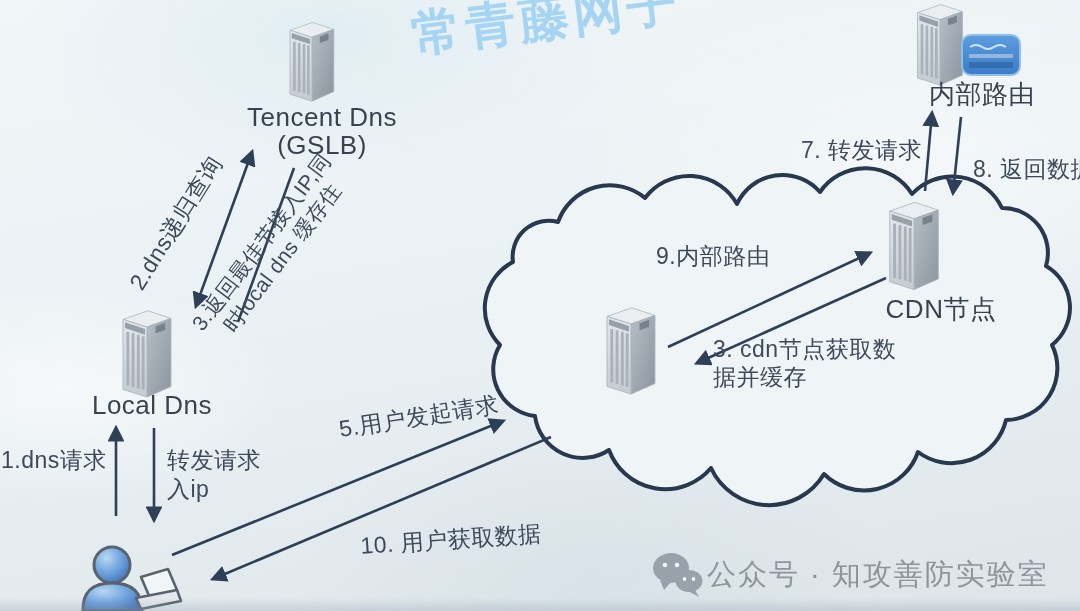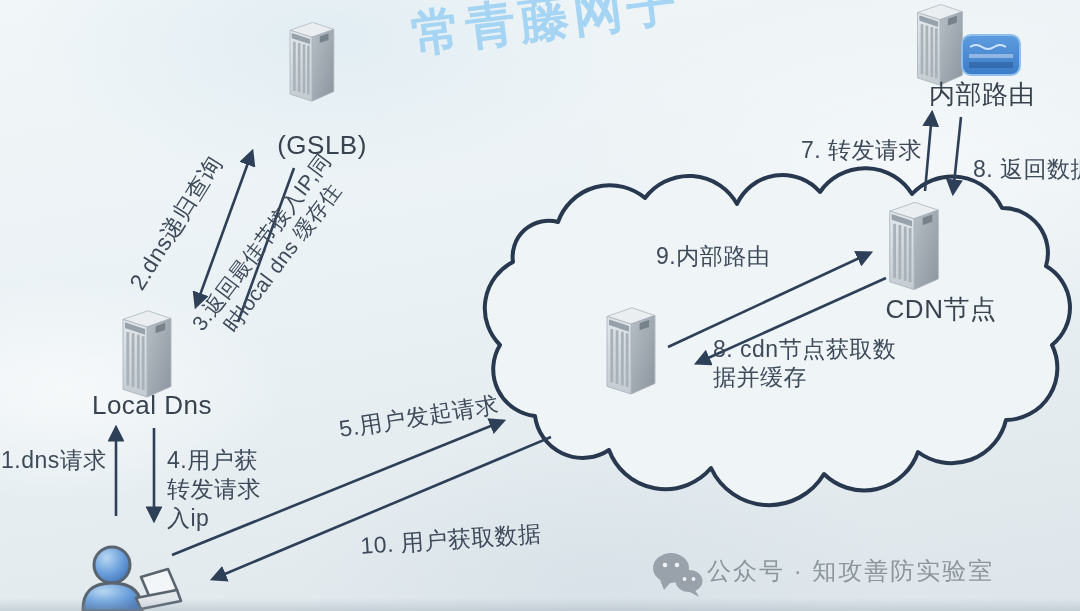--- a/index.html
+++ b/index.html
@@ -15,21 +15,21 @@
   }
   .stage::after{content:"";position:absolute;left:0;right:0;bottom:0;height:13px;
     background:linear-gradient(to top, rgba(148,162,174,.34), rgba(148,162,174,0));pointer-events:none;}
   svg.art{position:absolute;left:0;top:0;}
   .lbl{position:absolute;color:#3e4a5a;white-space:nowrap;}
   .step{font-size:23px;font-weight:500;letter-spacing:.5px;}
   .node{font-size:26px;font-weight:500;color:#39434f;letter-spacing:.5px;}
   .center{transform:translate(-50%,-50%);} 
   .watermark{position:absolute;left:408px;top:2px;font-size:50px;font-weight:bold;
     letter-spacing:4px;transform:rotate(-7deg);transform-origin:left top;opacity:.95;}
-  .footer-text{position:absolute;left:707px;top:555px;font-size:24px;letter-spacing:2px;font-weight:500;}
+  .footer-text{position:absolute;left:707px;top:555px;font-size:29px;letter-spacing:2px;font-weight:500;}
   .l2{line-height:26px;}
 </style>
 </head>
 <body>
 
 <div class="stage">
 
   <svg class="art" width="1080" height="611" viewBox="0 0 1080 611">
     <defs>
       <marker id="ah" viewBox="0 0 10 10" refX="8" refY="5" markerWidth="6.5" markerHeight="6.5" orient="auto-start-reverse">
@@ -111,42 +111,42 @@
       <path d="M83,611 Q82,583 112,583 Q142,583 142,611 Z" fill="url(#gPerson)"></path>
       <g stroke-width="2.6">
         <polygon points="141,577 168,569 177,590 150,598" fill="#f3f6f8"></polygon>
         <polygon points="136,598 177,590 181,601 141,609" fill="#e3e8ec"></polygon>
       </g>
     </g>
   </svg>
 
   <div class="watermark" style="color:#a3d4f4">常青藤网子</div>
 
+  <div class="lbl node center" style="left:322px;top:117px">Tencent Dns</div>
   <div class="lbl node center" style="left:152px;top:405px">Local Dns</div>
   <div class="lbl node center" style="left:322px;top:145px">(GSLB)</div>
   <div class="lbl node center" style="left:941px;top:309px">CDN节点</div>
   <div class="lbl node center" style="left:982px;top:94px">内部路由</div>
 
   <div class="lbl step" style="left:1px;top:445px">1.dns请求</div>
   <div class="lbl step center" style="left:176px;top:223px;transform:translate(-50%,-50%) rotate(-58deg)">2.dns递归查询</div>
   <div class="lbl step center l2" style="left:272px;top:250px;font-size:21px;transform:translate(-50%,-50%) rotate(-53deg);text-align:center">
     <div>3.返回最佳节接入IP,同</div>
     <div>时local dns 缓存住</div>
   </div>
   <div class="lbl step" style="left:167px;top:446px;line-height:29px">
-    <div>4.用户获</div>
     <div>转发请求</div>
     <div>入ip</div>
   </div>
   <div class="lbl step center" style="left:419px;top:417px;transform:translate(-50%,-50%) rotate(-9deg)">5.用户发起请求</div>
   <div class="lbl step" style="left:656px;top:241px">9.内部路由</div>
   <div class="lbl step" style="left:801px;top:135px">7. 转发请求</div>
   <div class="lbl step" style="left:973px;top:154px">8. 返回数据</div>
   <div class="lbl step" style="left:713px;top:335px;line-height:28px">
-    <div>8. cdn节点获取数</div>
+    <div>3. cdn节点获取数</div>
     <div>据并缓存</div>
   </div>
   <div class="lbl step center" style="left:451px;top:540px;transform:translate(-50%,-50%) rotate(-4deg)">10. 用户获取数据</div>
 
   <svg width="54" height="48" style="position:absolute;left:650px;top:550px">
     <ellipse cx="21" cy="18" rx="18" ry="15" fill="#99a2aa"></ellipse>
     <polygon points="10,30 14,40 21,32" fill="#99a2aa"></polygon>
     <circle cx="15" cy="15" r="2.3" fill="#eef2f4"></circle>
     <circle cx="27" cy="15" r="2.3" fill="#eef2f4"></circle>
     <ellipse cx="39" cy="31" rx="13.5" ry="11" fill="#99a2aa"></ellipse>

